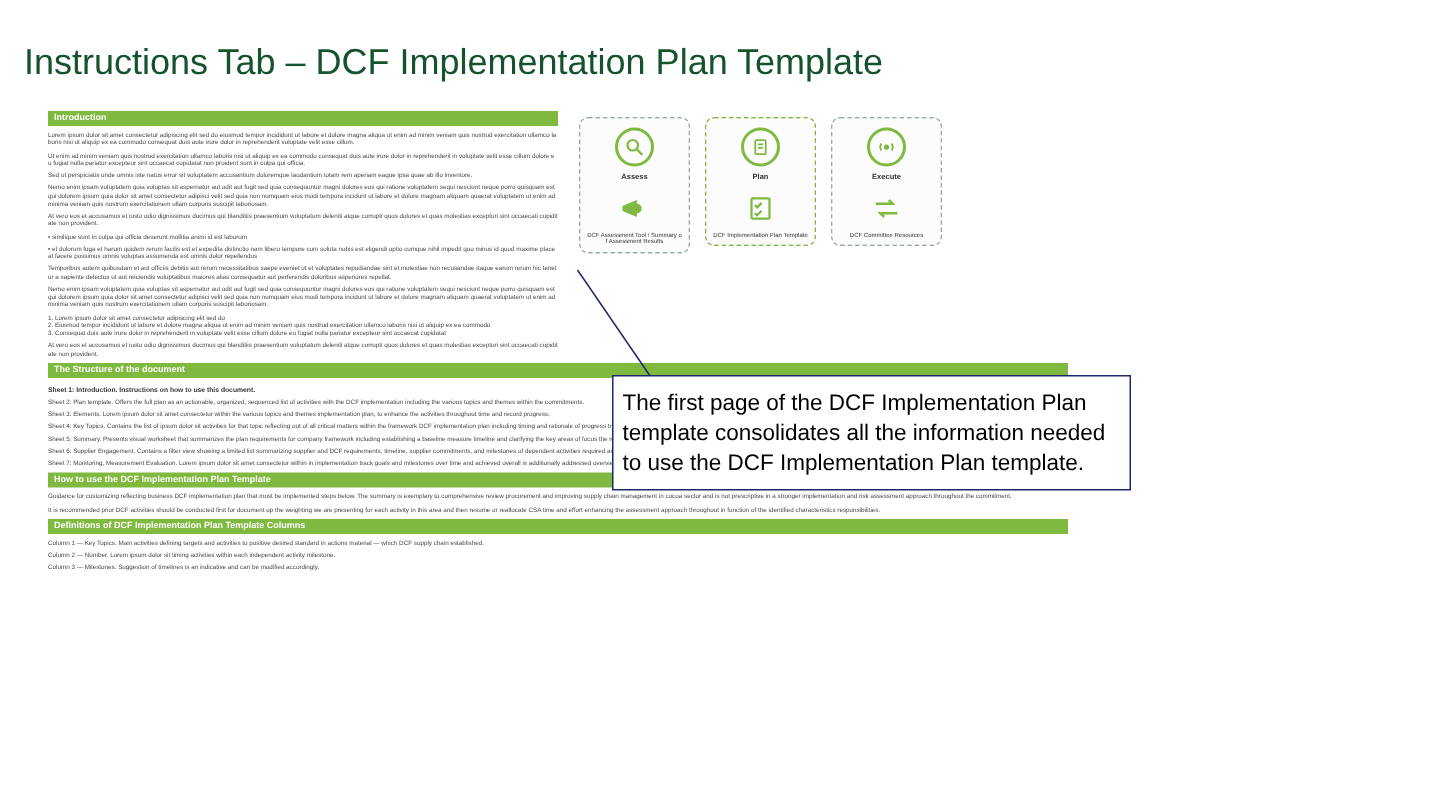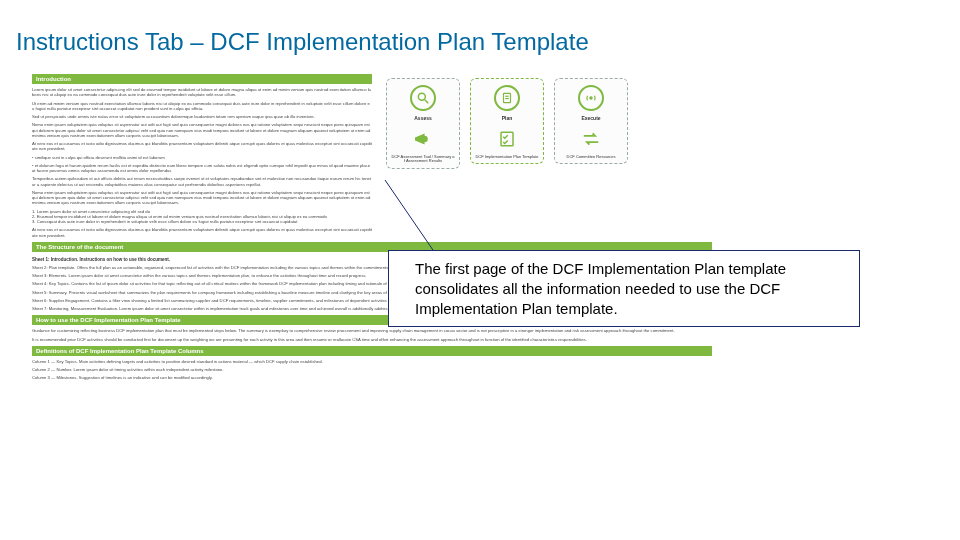--- a/index.html
+++ b/index.html
@@ -9,21 +9,21 @@
     background: #fff;
     font-family: Arial, Helvetica, sans-serif;
     position: relative;
     overflow: hidden;
   }
   .title {
     position: absolute;
     top: 28px;
     left: 16px;
     font-size: 24px;
-    color: #0369a1;
+    color: #14532d;
     font-weight: 400;
   }
   .doc {
     position: absolute;
     top: 70px;
     left: 32px;
     width: 690px;
     height: 450px;
     background: #fff;
   }
@@ -87,25 +87,25 @@
   .caption {
     font-size: 4px;
     text-align: center;
     color: #333;
     line-height: 1.1;
     word-break: break-all;
   }
   .callout {
     position: absolute;
     top: 250px;
-    left: 388px;
-    width: 472px;
+    left: 408px;
+    width: 346px;
     border: 1.5px solid #1a2a6c;
     background: #fff;
-    padding: 8px 26px;
+    padding: 8px 6px;
     font-size: 15px;
     line-height: 1.32;
     color: #000;
   }
   .leader {
     position: absolute;
     top: 175px;
     left: 380px;
     width: 60px;
     height: 80px;

